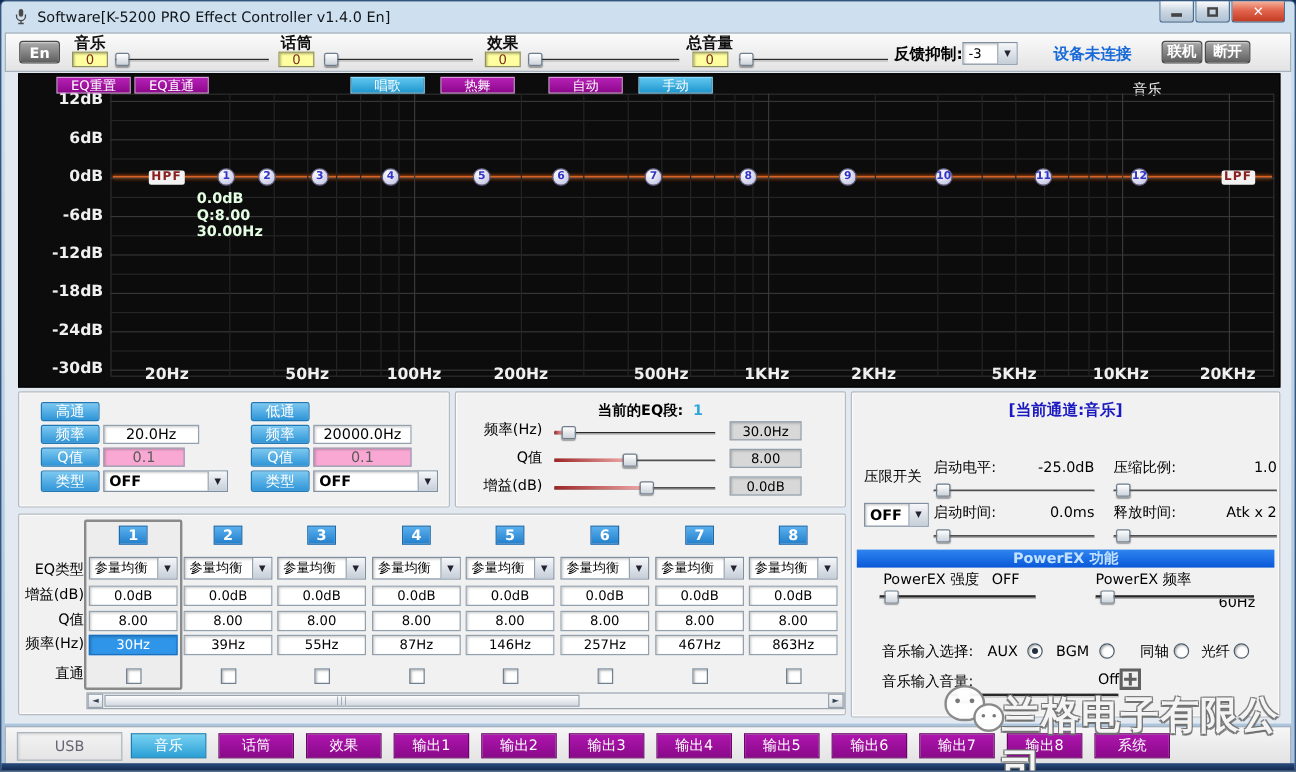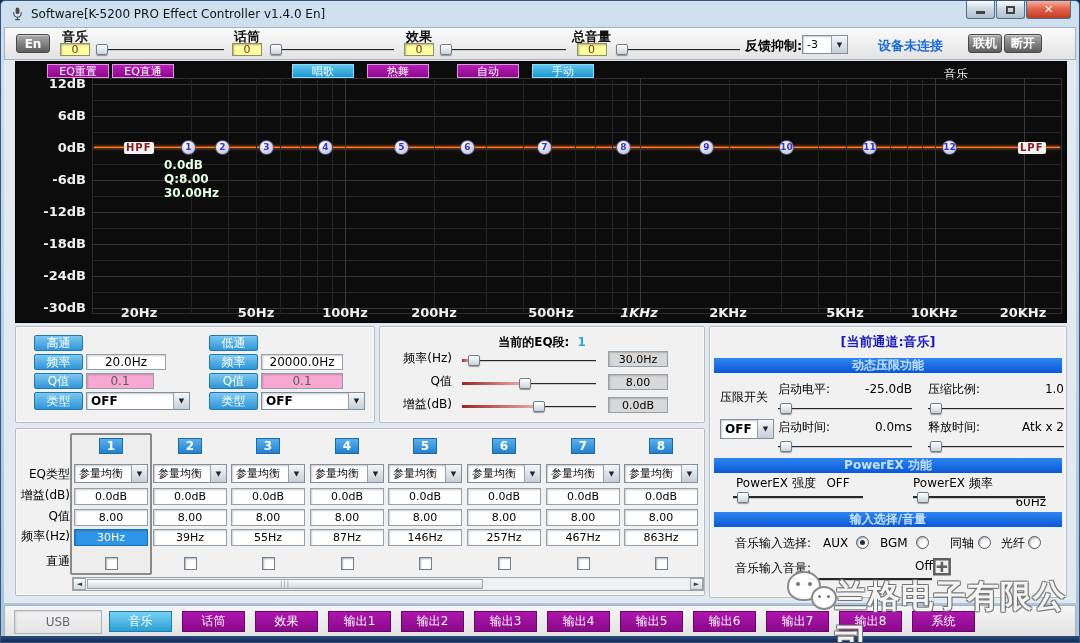--- a/index.html
+++ b/index.html
@@ -229,21 +229,21 @@
       <div class="ytick" style="top: 110px;">-6dB</div>
       <div class="ytick" style="top: 142px;">-12dB</div>
       <div class="ytick" style="top: 174px;">-18dB</div>
       <div class="ytick" style="top: 206px;">-24dB</div>
       <div class="ytick" style="top: 238px;">-30dB</div>
       <div class="xtick" style="left: 123px;">20Hz</div>
       <div class="xtick" style="left: 240px;">50Hz</div>
       <div class="xtick" style="left: 329px;">100Hz</div>
       <div class="xtick" style="left: 418px;">200Hz</div>
       <div class="xtick" style="left: 535px;">500Hz</div>
-      <div class="xtick" style="left: 623px; font-style: italic;">1KHz</div>
+      <div class="xtick" style="left: 623px;">1KHz</div>
       <div class="xtick" style="left: 712px;">2KHz</div>
       <div class="xtick" style="left: 829px;">5KHz</div>
       <div class="xtick" style="left: 918px;">10KHz</div>
       <div class="xtick" style="left: 1007px;">20KHz</div>
       <div class="pt" style="left: 165px;">1</div>
       <div class="pt" style="left: 199px;">2</div>
       <div class="pt" style="left: 243px;">3</div>
       <div class="pt" style="left: 302px;">4</div>
       <div class="pt" style="left: 378px;">5</div>
       <div class="pt" style="left: 444px;">6</div>
@@ -300,32 +300,30 @@
       <div class="slider" style="left: 82px; top: 73px; width: 134px;">
         <div class="track"></div>
         <div class="fill" style="width: 78px;"></div>
         <div class="thumb" style="left: 71px;"></div>
       </div>
       <div class="vbox dgray" style="left: 228px; top: 70px; width: 60px; height: 16px; font-size: 11px;">0.0dB</div>
     </div>
 
   <div class="panel" style="left:708px;top:325px;width:358px;height:272px;" id="chpanel">
     <div class="ch-title">[当前通道:音乐]</div>
-    <div class="bar" style="top:31px;">动态压限功能</div>
     <span class="lbl" style="left:10px;top:64px;">压限开关</span>
     <div class="dd" style="left:10px;top:92px;width:54px;height:20px;">
       <span class="val bold">OFF</span>
       <span class="btn">▼</span>
     </div>
     <div class="bar" style="top:131px;">PowerEX 功能</div>
     <span class="lbl" style="left:26px;top:150px;">PowerEX 强度</span>
     <span class="lbl" style="left:108px;top:150px;width:40px;text-align:center;">OFF</span>
     <span class="lbl" style="left:203px;top:150px;">PowerEX 频率</span>
     <span class="lbl" style="left:296px;top:150px;width:40px;text-align:right;margin-top:19px;">60Hz</span>
-    <div class="bar" style="top:185px;">输入选择/音量</div>
     <span class="lbl" style="left:25px;top:210px;">音乐输入选择:</span>
     <span class="lbl" style="left:25px;top:235px;">音乐输入音量:</span>
     <span class="lbl" style="left:205px;top:233px;">Off</span>
   <div class="lbl" style="left: 68px; top: 56px;">启动电平:</div>
       <div class="lbl" style="left: 68px; top: 56px; width: 134px; text-align: right;">-25.0dB</div>
       <div class="slider" style="left: 68px; top: 75px; width: 134px;">
         <div class="track"></div>
         <div class="thumb" style="left: 2px;"></div>
       </div>
       <div class="lbl" style="left: 218px; top: 56px;">压缩比例:</div>

